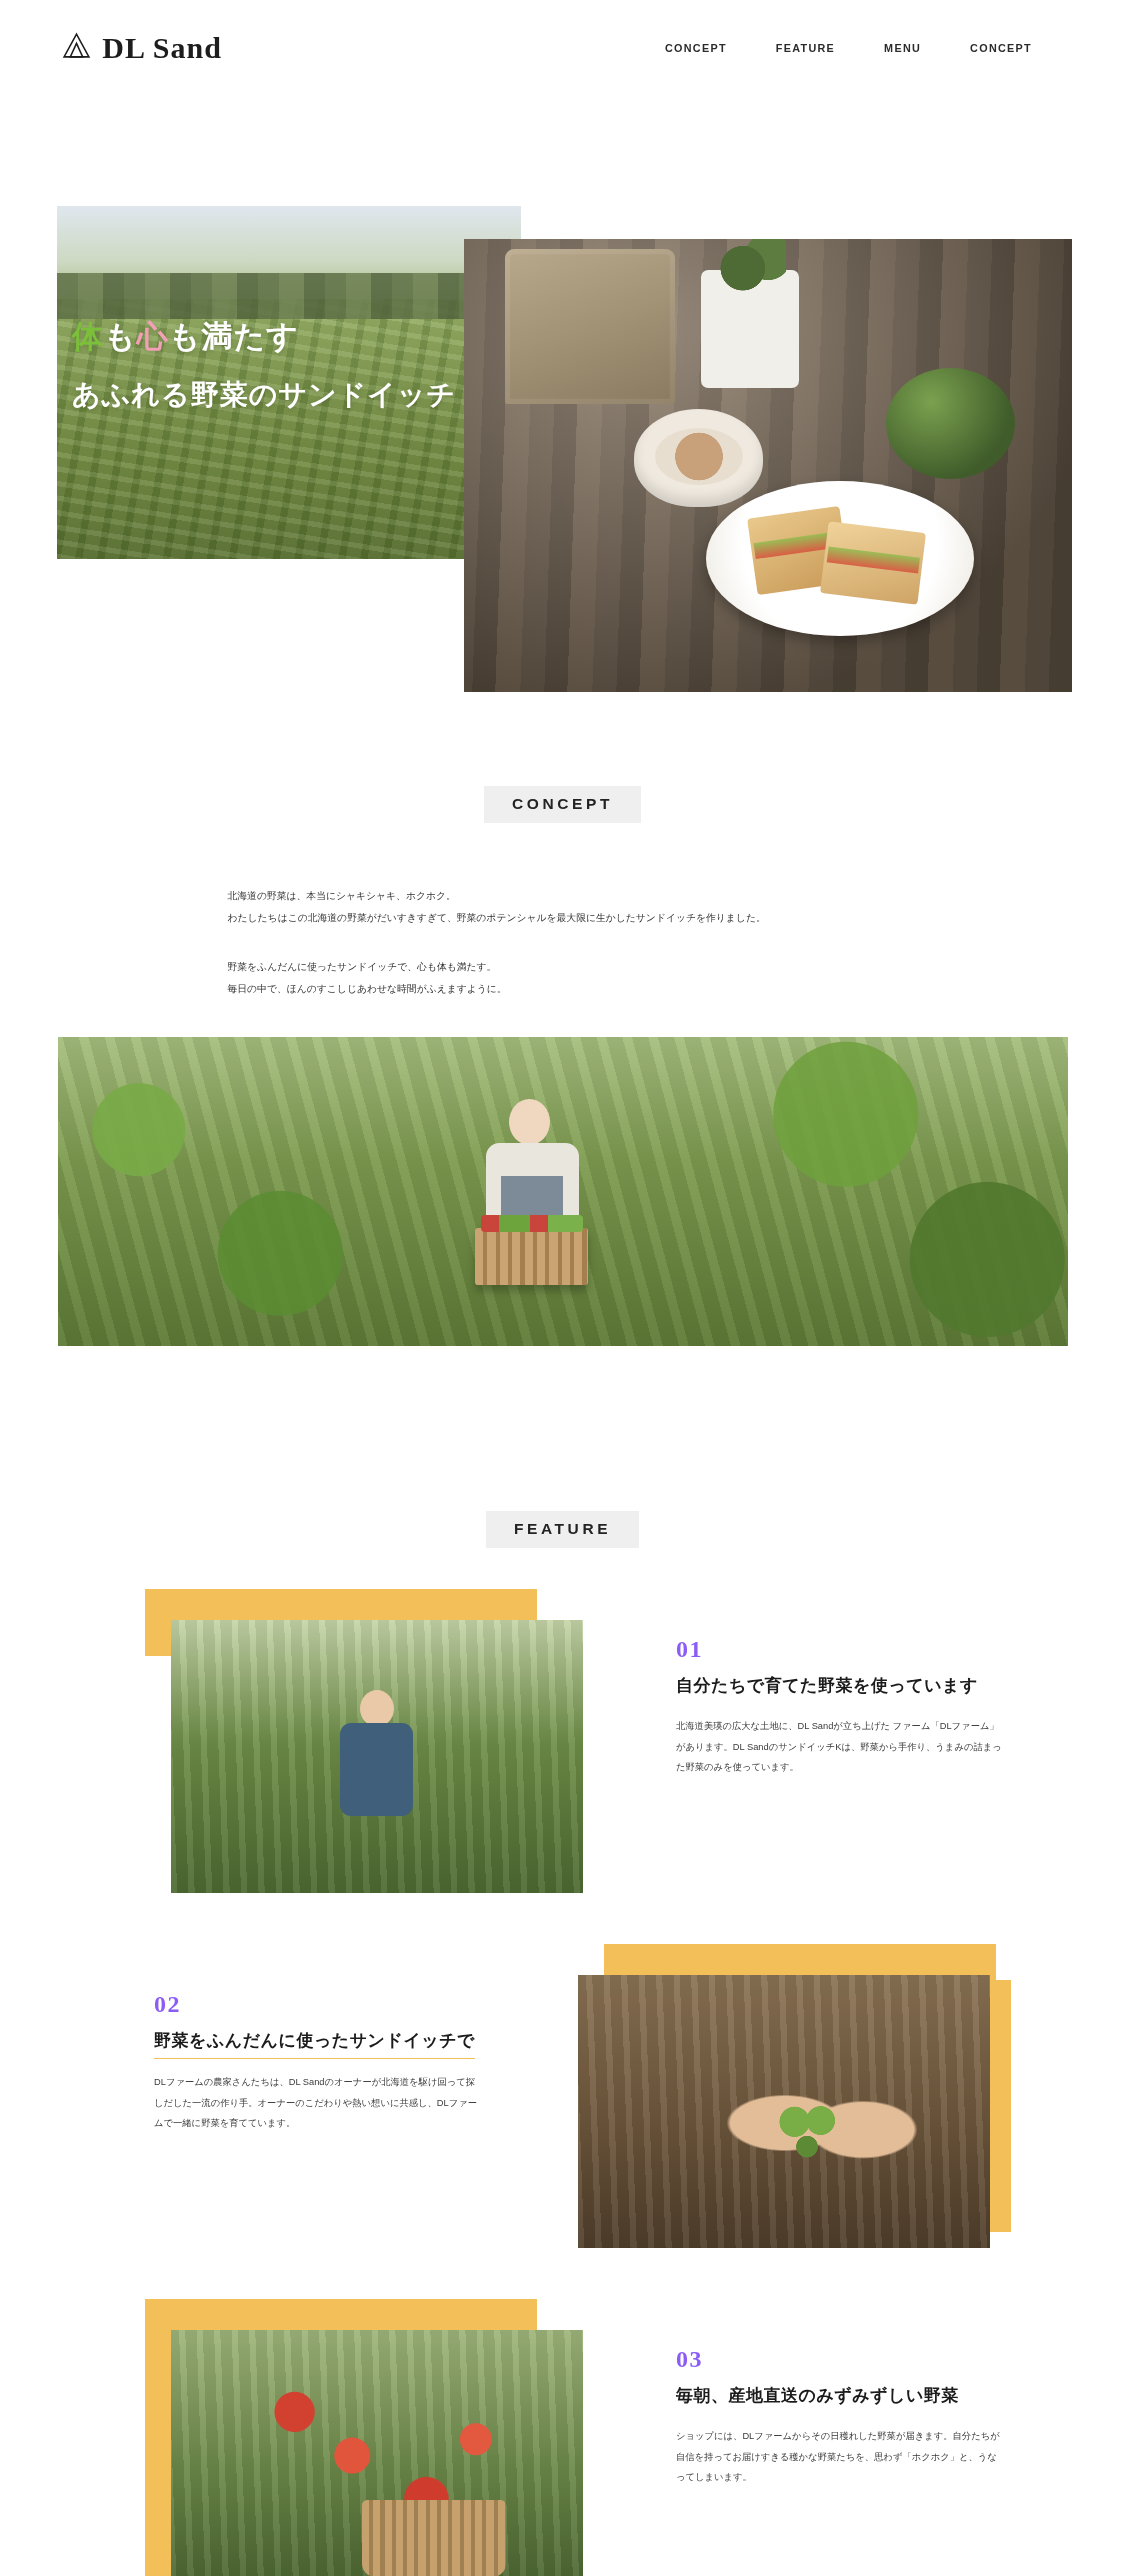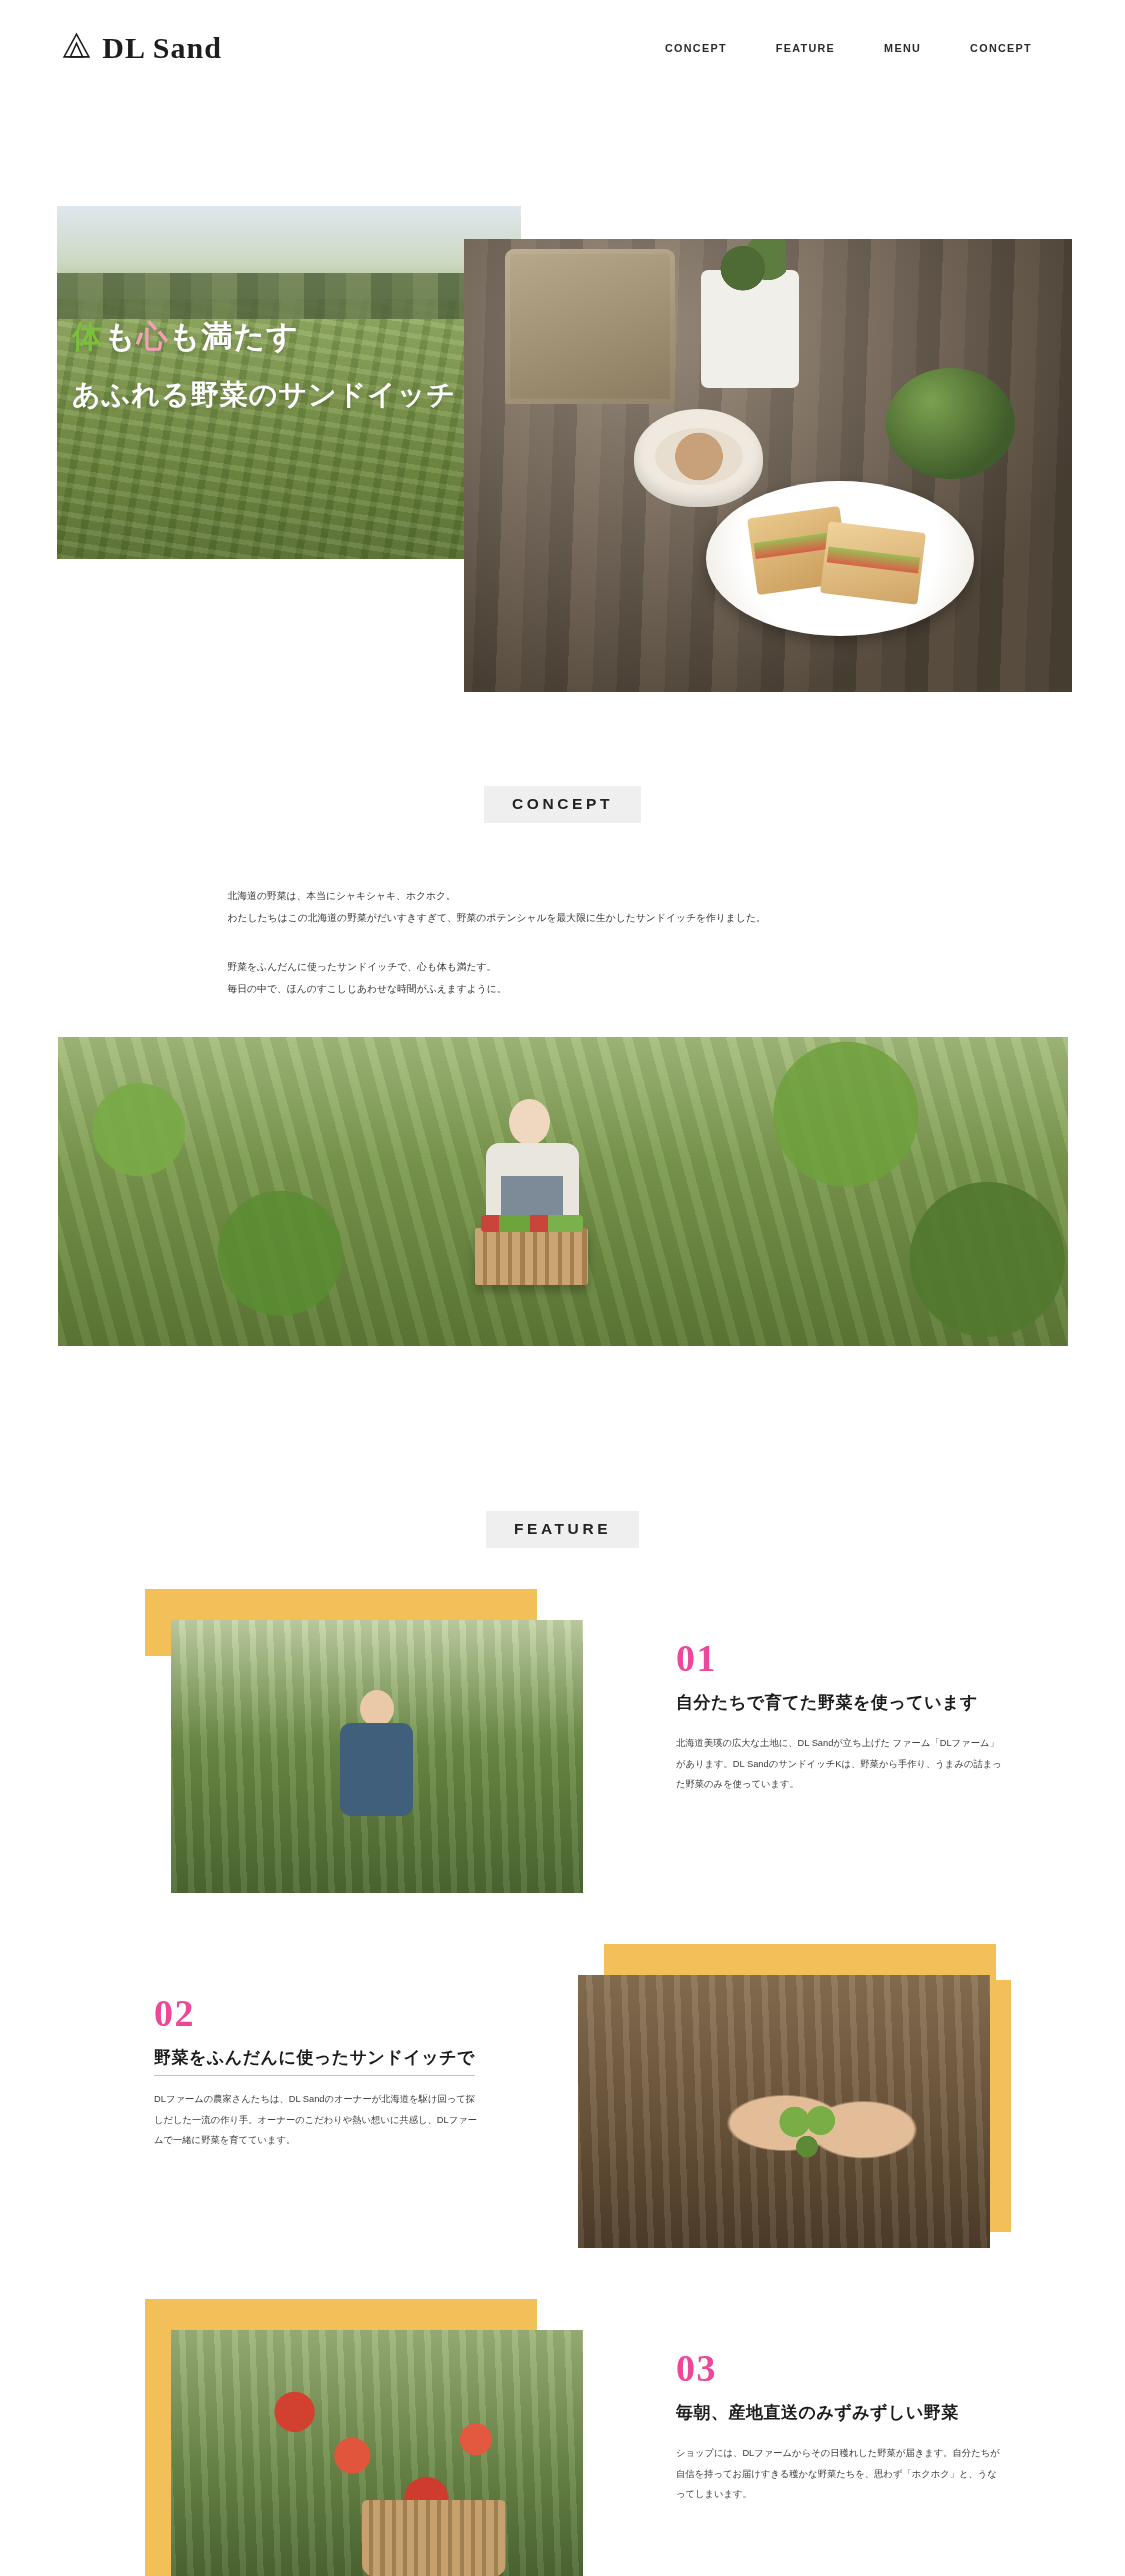--- a/index.html
+++ b/index.html
@@ -255,21 +255,21 @@
       radial-gradient(circle at 74% 40%, #e2593f 0 15.5px, transparent 16.5px);
   }
   .basket {
     position:absolute; right:77px; bottom:26px; width:144px; height:77px;
     background: repeating-linear-gradient(90deg,#c6a06d 0 7.2px,#a07f50 7.2px 11.3px);
     border-radius: 5.2px 5.2px 13.4px 13.4px;
   }
   .feat-text { position:absolute; }
   .feat-num {
     font-family: "Liberation Serif", serif;
-    font-size: 38px; font-weight: 700; letter-spacing: 1.5px; color:#ec4899;
+    font-size: 24px; font-weight: 700; letter-spacing: 1.5px; color:#8b5cf6;
   }
   .feat-head {
     font-size: 17px; font-weight: 700; color:#1b1b1b;
     margin-top: 11.3px; letter-spacing: 0.5px;
     padding-bottom: 6.2px;
   }
   .feat-head.underline { border-bottom: 1.5px solid #f3bf59; display:inline-block; }
   .feat-body {
     margin-top: 13.4px; font-size: 9.3px; line-height: 2.2; color:#3a3a3a; width: 330px;
   }

